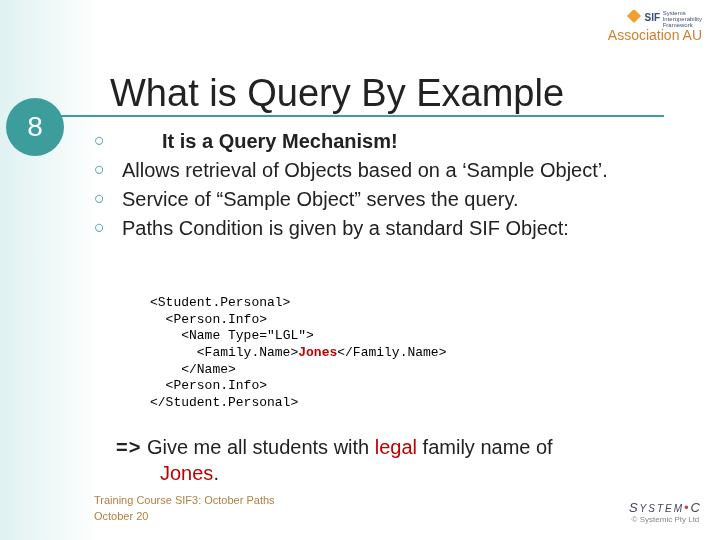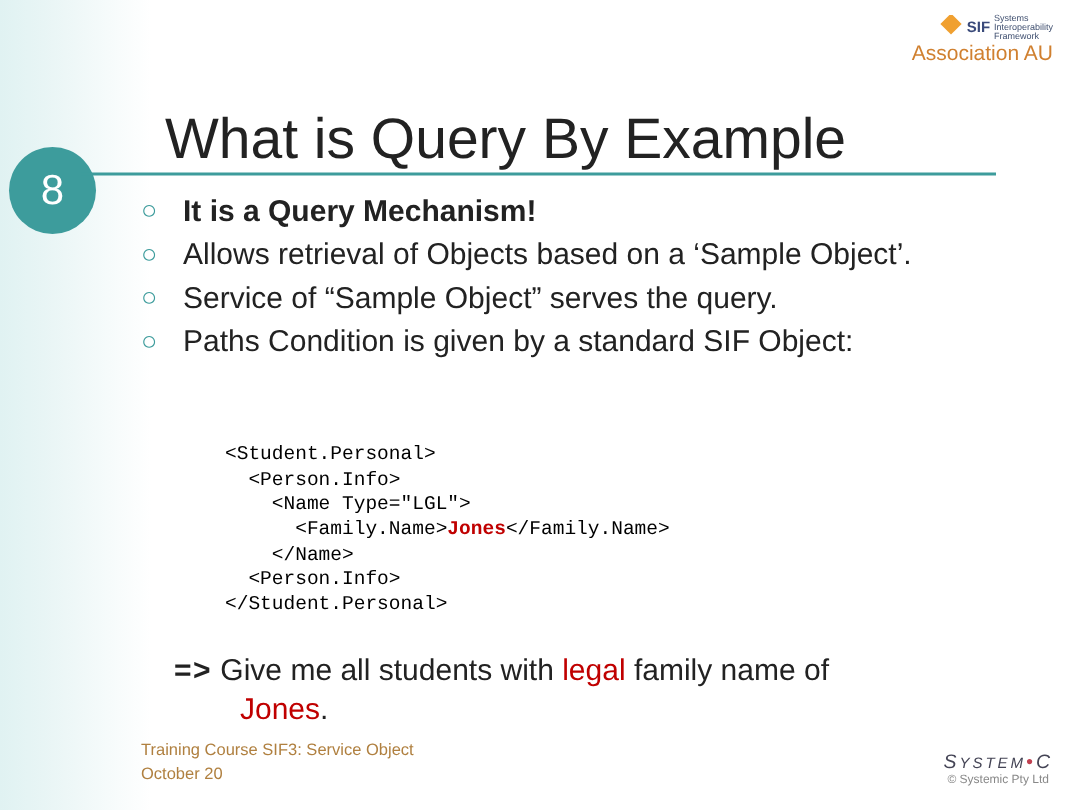--- a/index.html
+++ b/index.html
@@ -82,21 +82,21 @@
     display: flex;
     margin-bottom: 2px;
   }
   .bullets .mark {
     width: 28px;
     flex-shrink: 0;
     color: #3d9c9c;
     font-size: 18px;
   }
   .bullets .txt { flex: 1; }
-  .bullets .bold { font-weight: bold; }
+  .bullets .bold { font-weight: bold; margin-left: 40px; }
   .codeblock {
     position: absolute;
     left: 150px;
     top: 295px;
     font-family: "Courier New", monospace;
     font-size: 13px;
     line-height: 1.28;
     color: #000;
     white-space: pre;
   }
@@ -194,21 +194,21 @@
 <span>      &lt;Family.Name&gt;</span><span class="hl">Jones</span><span>&lt;/Family.Name&gt;</span>
 <span>    &lt;/Name&gt;</span>
 <span>  &lt;Person.Info&gt;</span>
 <span>&lt;/Student.Personal&gt;</span></div>
 
   <div class="summary">
     <span class="arrow">=&gt;</span><span> Give me all students with </span><span class="legal">legal</span><span> family name of </span><br><span class="cont"><span class="jones">Jones</span><span>.</span></span>
   </div>
 
   <div class="footer-left">
-    <div>Training Course SIF3: Service Object</div>
+    <div>Training Course SIF3: October Paths</div>
     <div>October 20</div>
   </div>
 
   <div class="footer-right">
     <div class="brand">
       <span>S</span><span style="font-size:10px;">YSTEM</span><span class="dot">•</span><span>C</span>
     </div>
     <div>© Systemic Pty Ltd</div>
   </div>
 

